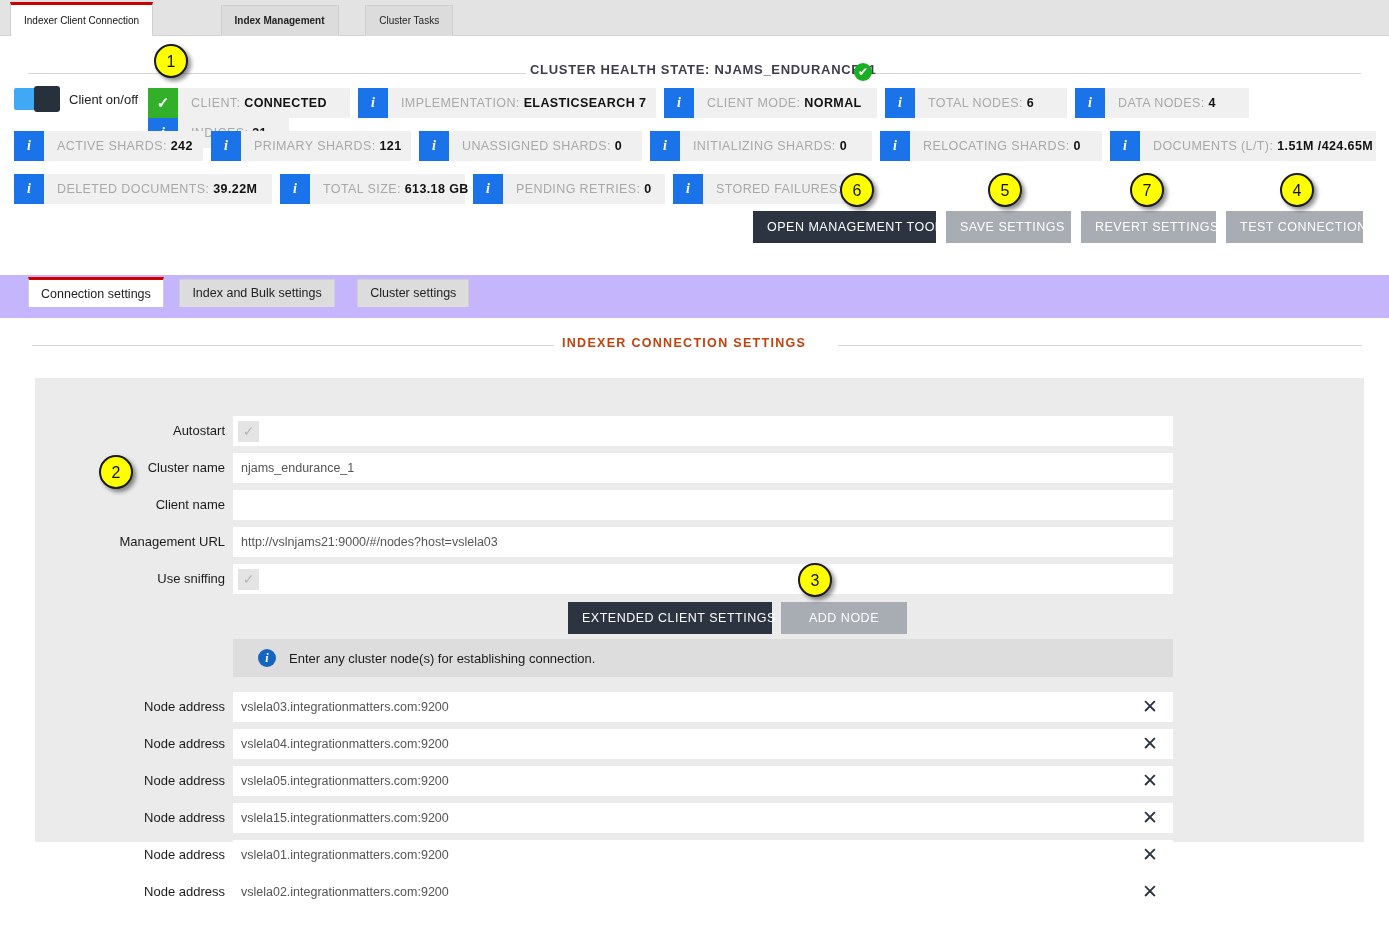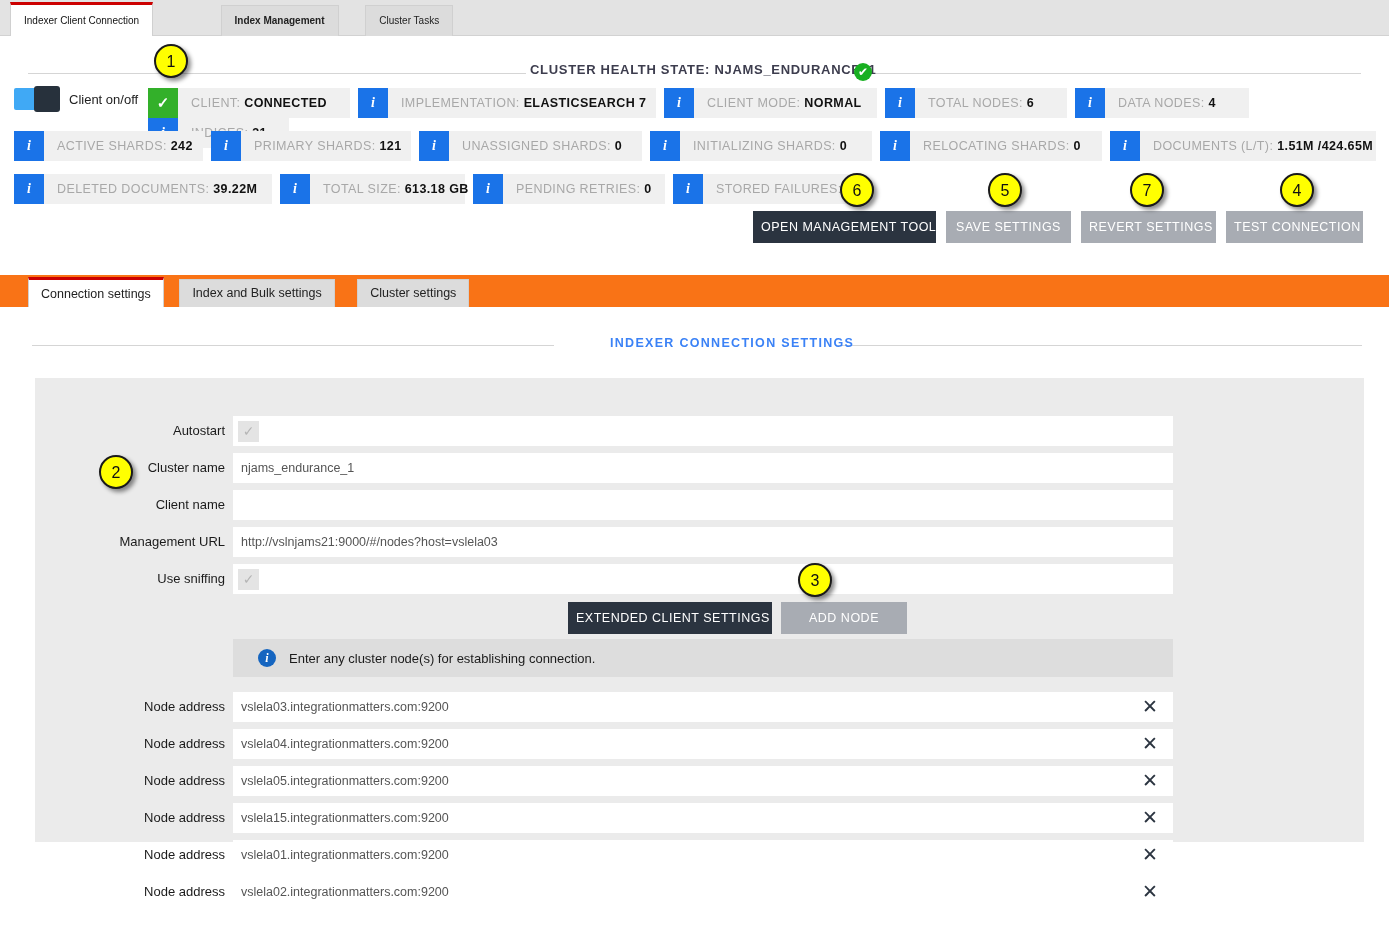--- a/index.html
+++ b/index.html
@@ -74,50 +74,50 @@
     border-radius: 2px; cursor: pointer;
   }
   .toggle .knob {
     position: absolute; right: 0; top: -2px; width: 26px; height: 26px;
     background: #27313c; border-radius: 3px;
   }
   .toggle-label { margin-left: 9px; font-size: 13px; color: #222; }
 
   
   .btn {
-    position: absolute; height: 32px; line-height: 32px; padding: 0 8px;
+    position: absolute; height: 32px; line-height: 32px; padding: 0 14px;
     font-size: 12.5px; letter-spacing: 0.5px; color: #fff; text-align: center;
     cursor: pointer; border: none; white-space: nowrap;
   }
   .btn.dark { background: #2b3440; }
   .btn.grey { background: #a8acb3; }
 
   
   .subtabstrip {
-    position: absolute; left: 0; top: 275px; width: 1389px; height: 32px;
-    background: #f97316;
+    position: absolute; left: 0; top: 275px; width: 1389px; height: 43px;
+    background: #c4b5fd;
   }
   .subtab {
     position: absolute; top: 4px; height: 28px; background: #dcdcdc;
     border: 1px solid #d0d0d0; border-bottom: none; font-size: 12.5px;
     color: #222; line-height: 27px; padding: 0 12px; white-space: nowrap; cursor: pointer;
   }
   .subtab.active {
     background: #fff; border-top: 3px solid #cc0000; top: 2px; height: 30px;
     line-height: 28px;
   }
 
   
   .sec-head { position: absolute; left: 32px; top: 336px; width: 1330px; height: 18px; }
   .sec-line { position: absolute; top: 9px; height: 1px; background: #d5d5d5; }
   .sec-line.l { left: 0; width: 522px; }
   .sec-line.r { right: 0; width: 524px; }
   .sec-title {
     position: absolute; left: 530px; top: 0; font-size: 12.5px; font-weight: bold;
-    letter-spacing: 1.3px; color: #3b82f6; white-space: nowrap; margin-left: 48px;
+    letter-spacing: 1.3px; color: #c2410c; white-space: nowrap;
   }
 
   
   .panel {
     position: absolute; left: 35px; top: 378px; width: 1329px; height: 464px;
     background: #ebebeb;
   }
   .frow { position: absolute; left: 0; height: 30px; width: 1138px; }
   .flabel {
     position: absolute; left: 0; width: 190px; text-align: right;

